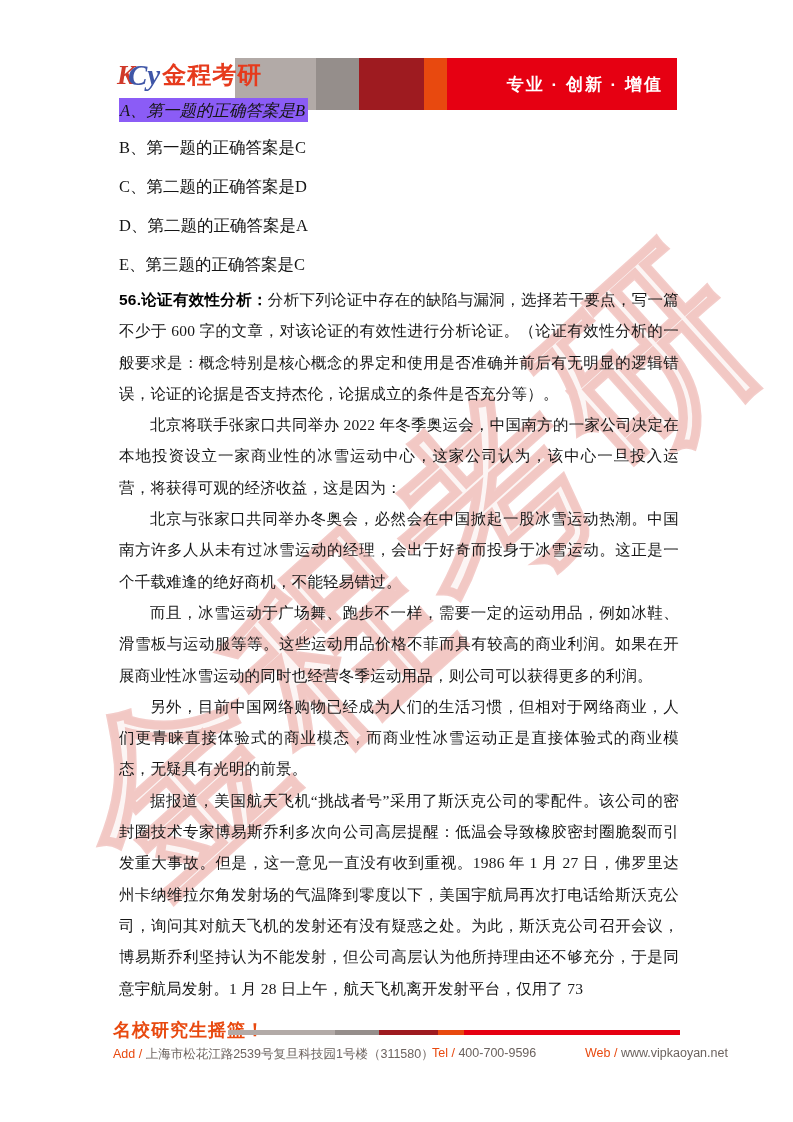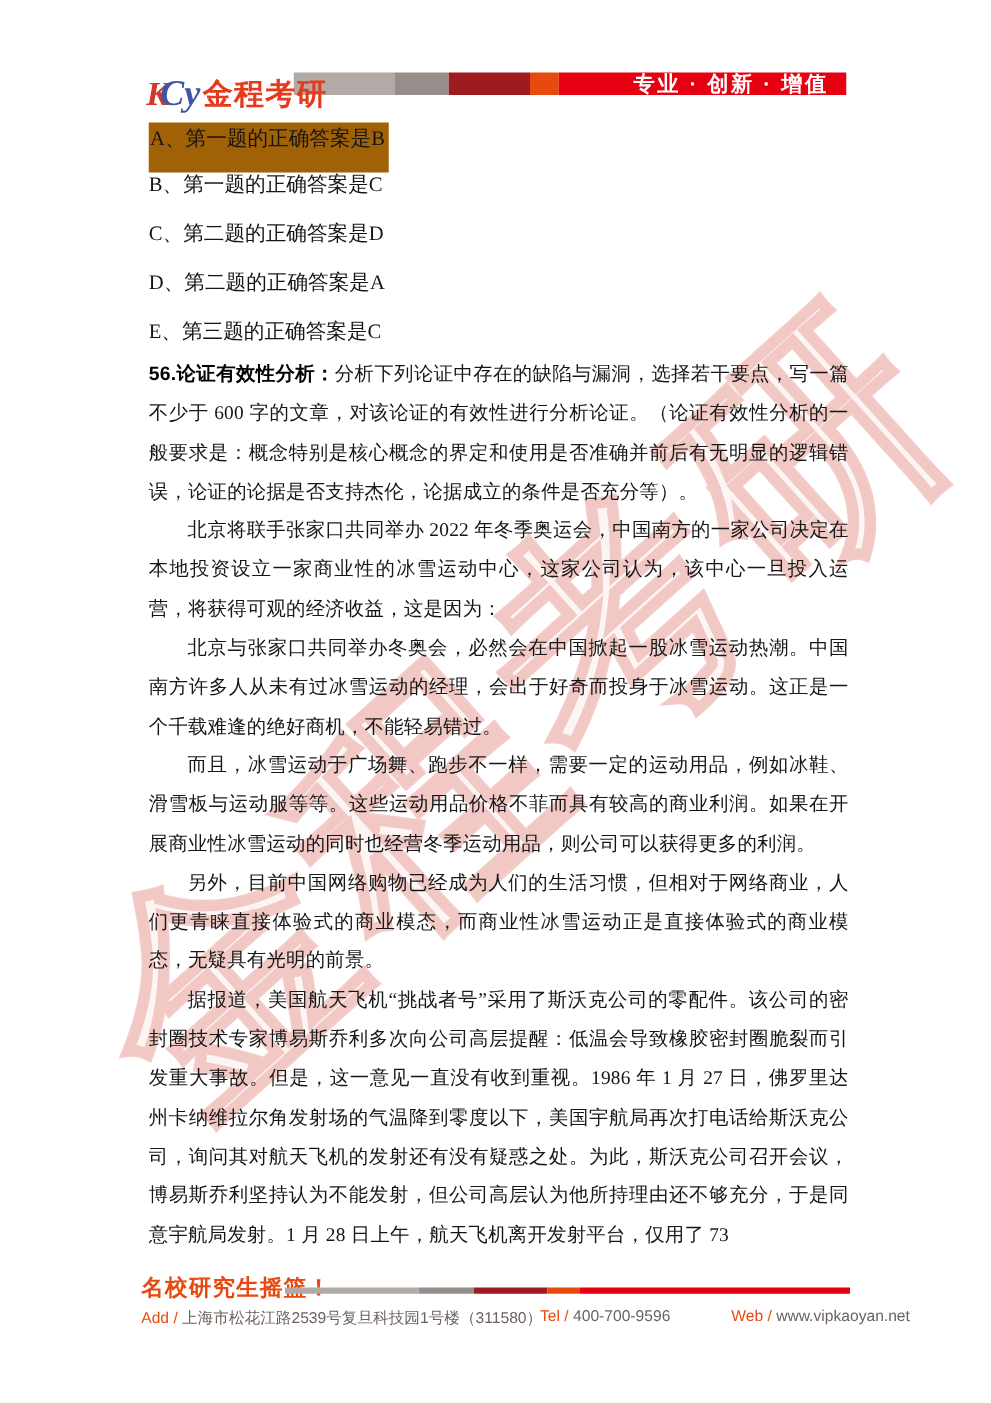--- a/index.html
+++ b/index.html
@@ -12,34 +12,34 @@
              color:rgba(242,205,201,0.20);-webkit-text-stroke:3px rgba(233,163,157,0.55);
              transform:rotate(-42deg);transform-origin:center center;z-index:0;
              font-family:"Liberation Serif","DejaVu Serif",serif;pointer-events:none;}
 
   
   .logo{position:absolute;left:117px;top:56px;height:38px;display:flex;align-items:center;z-index:2;}
   .logo-k{color:#d0392a;font:italic bold 27px "Liberation Serif",serif;}
   .logo-cy{color:#3f56a7;font:italic bold 29px "Liberation Serif",serif;margin-left:-7px;}
   .logo-brand{color:#e63a1c;font:bold 24px "Liberation Sans","DejaVu Sans",sans-serif;
               letter-spacing:1px;margin-left:2px;}
-  .banner{position:absolute;left:235px;top:58px;right:116px;height:18px;display:flex;z-index:1;}
+  .banner{position:absolute;left:235px;top:58px;right:116px;height:52px;display:flex;z-index:1;}
   .seg1{width:81px;background:#b2aaa7;}
   .seg2{width:43px;background:#958e8b;}
   .seg3{width:65px;background:#9e1b20;}
   .seg4{width:23px;background:#e8490f;}
   .seg5{flex:1;background:#e60012;display:flex;align-items:center;justify-content:flex-end;
         padding-right:14px;color:#ffffff;font:bold 17px "Liberation Sans","DejaVu Sans",sans-serif;
         letter-spacing:2px;}
 
   
   .options{position:absolute;left:119px;top:98px;margin:0;padding:0;list-style:none;z-index:1;
            font-size:16.5px;color:#151515;}
   .options li{height:39px;}
-  .hl{background:#a16207;display:inline-block;padding:2px 3px 16px 1px;}
+  .hl{background:#8b5cf6;display:inline-block;padding:2px 3px 0 1px;font-style:italic;}
 
   
   .content{position:absolute;left:119px;top:284px;width:560px;z-index:1;color:#161616;}
   .section-heading{font:bold 16.5px "Liberation Sans","DejaVu Sans",sans-serif;color:#000;
                    margin:0 0 12px 0;}
   .content p{margin:0;font-size:15.5px;line-height:31.3px;text-align:justify;letter-spacing:0.2px;}
   .content p.indent{text-indent:2em;}
   .q-label{font-weight:bold;color:#000;font-family:"Liberation Sans","DejaVu Sans",sans-serif;}
 
   

